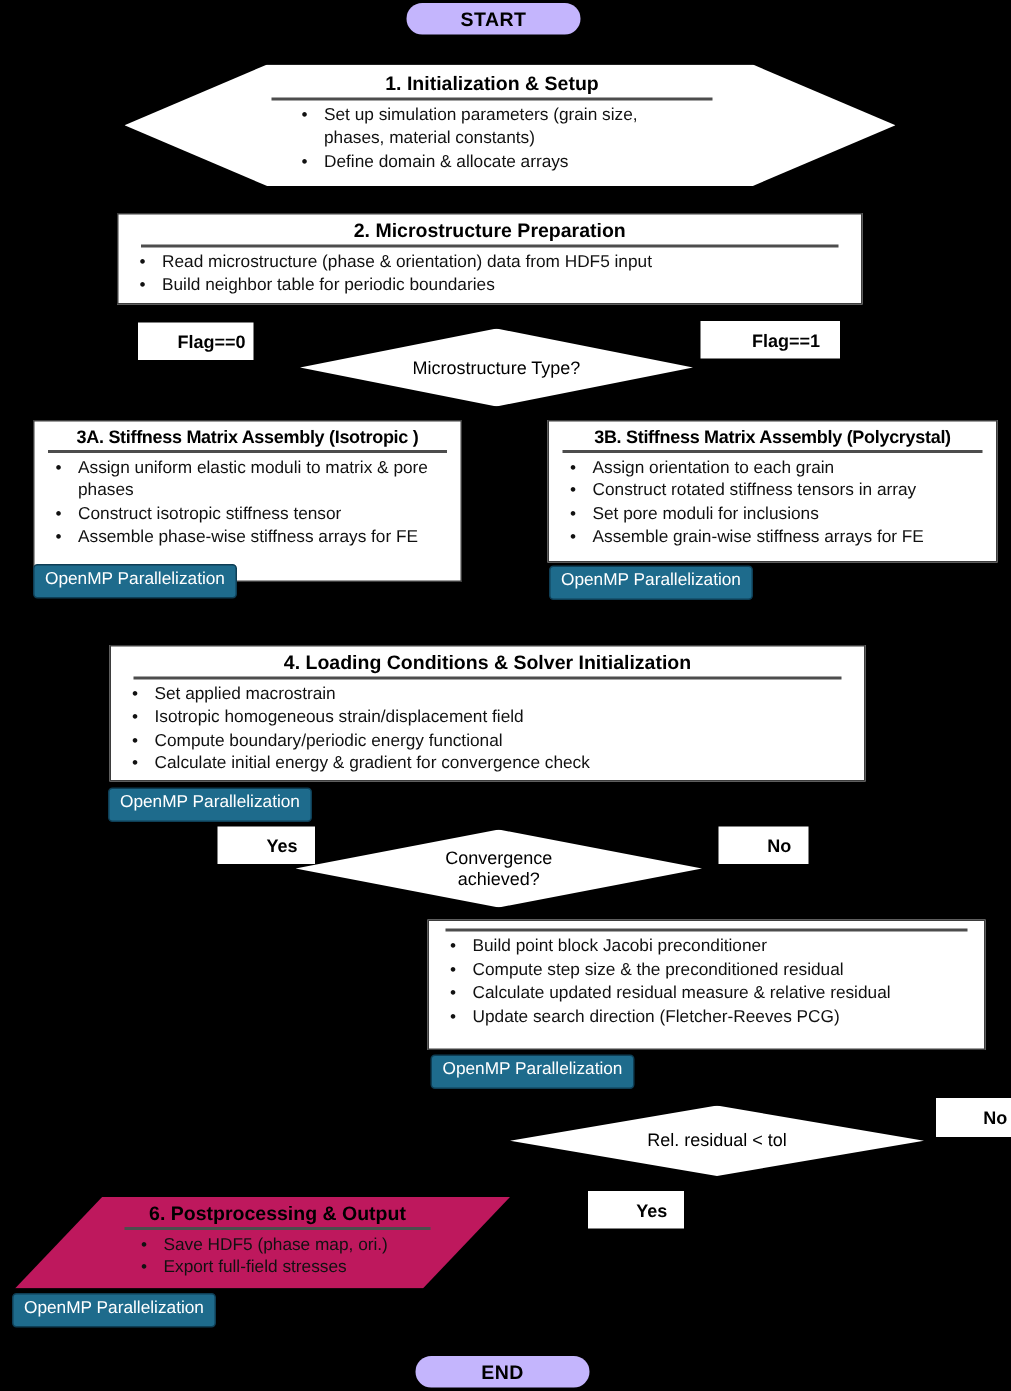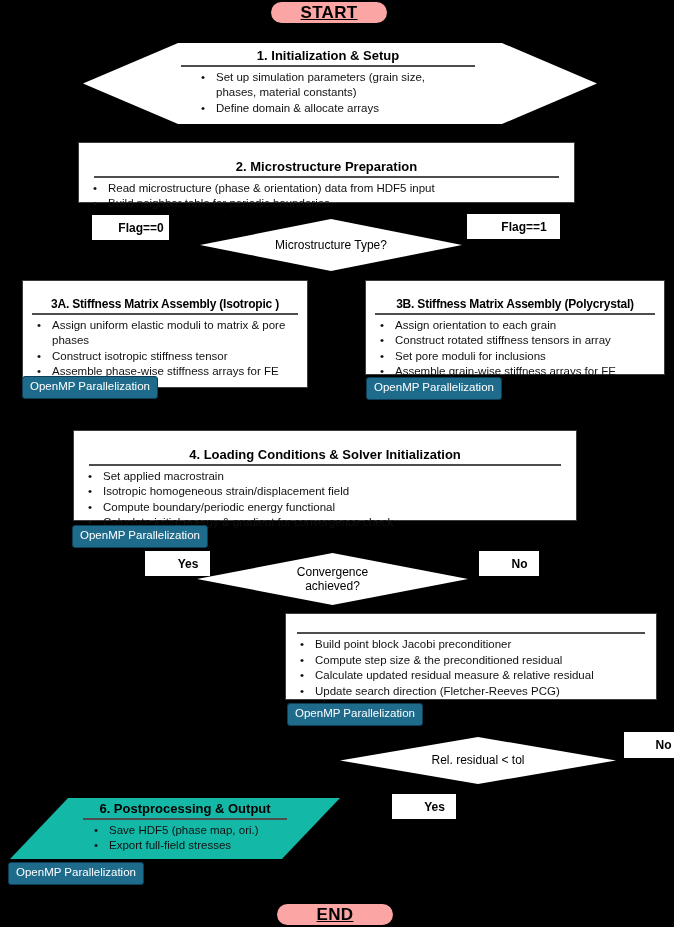--- a/index.html
+++ b/index.html
@@ -1,33 +1,33 @@
 <!DOCTYPE html>
 <html><head>
 <meta charset="utf-8">
 <style>
   html,body{margin:0;padding:0;background:#000;}
   #canvas{
     position:relative;width:674px;height:927px;background:#000;overflow:hidden;
     font-family:"Liberation Sans", sans-serif;color:#000;
   }
   .stadium{
-    position:absolute;background:#fca5a5;border-radius:12px;
+    position:absolute;background:#c4b5fd;border-radius:12px;
     display:flex;align-items:center;justify-content:center;
-    font-weight:bold;font-size:17px;letter-spacing:.3px;text-decoration:underline;
+    font-weight:bold;font-size:13px;letter-spacing:.3px;
   }
   .box{
     position:absolute;background:#fff;border:1px solid #3d3d3d;
-    box-sizing:border-box;padding-top:17px;
+    box-sizing:border-box;padding-top:4px;
   }
   .hex{
     position:absolute;background:#fff;clip-path:polygon(0% 50%,18.5% 0%,81.5% 0%,100% 50%,81.5% 100%,18.5% 100%);
   }
   .para{
-    position:absolute;background:#14b8a6;clip-path:polygon(17.6% 0%,100% 0%,82.4% 100%,0% 100%);
+    position:absolute;background:#be185d;clip-path:polygon(17.6% 0%,100% 0%,82.4% 100%,0% 100%);
   }
   .inner{position:absolute;}
   .title{
     font-weight:bold;font-size:13px;text-align:center;line-height:1.15;white-space:nowrap;
   }
   .title-s{font-size:12px;letter-spacing:-0.2px;}
   .rule{height:2px;background:#4d4d4d;margin:1px auto 3px;width:94%;}
   .bullets{padding:0 6px 0 12px;}
   .bullet{display:flex;font-size:11.5px;line-height:1.35;color:#111;}
   .bullet .dot{width:15px;flex:0 0 15px;text-align:left;padding-left:2px;}

